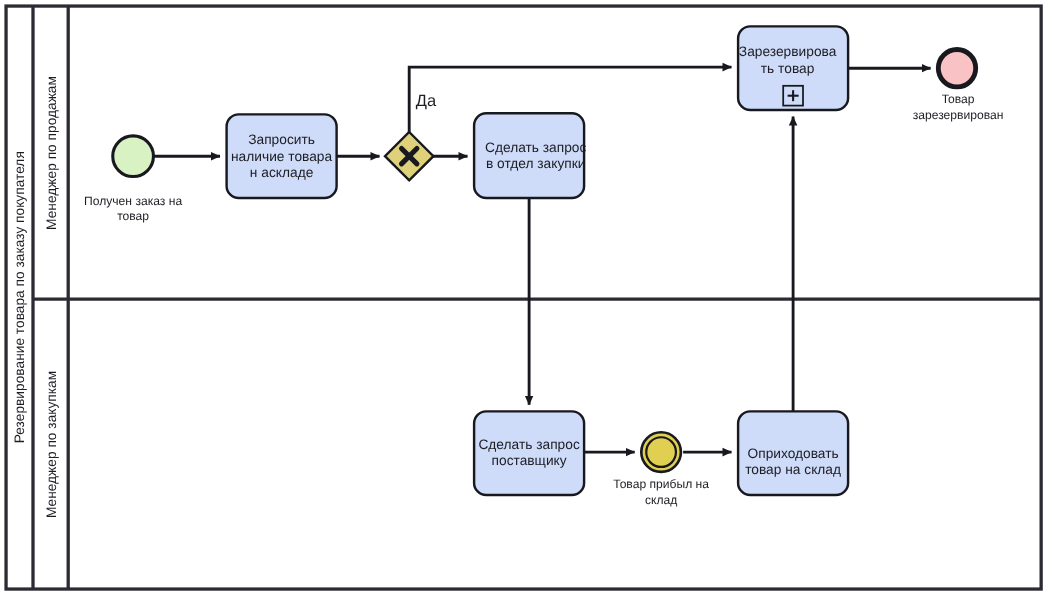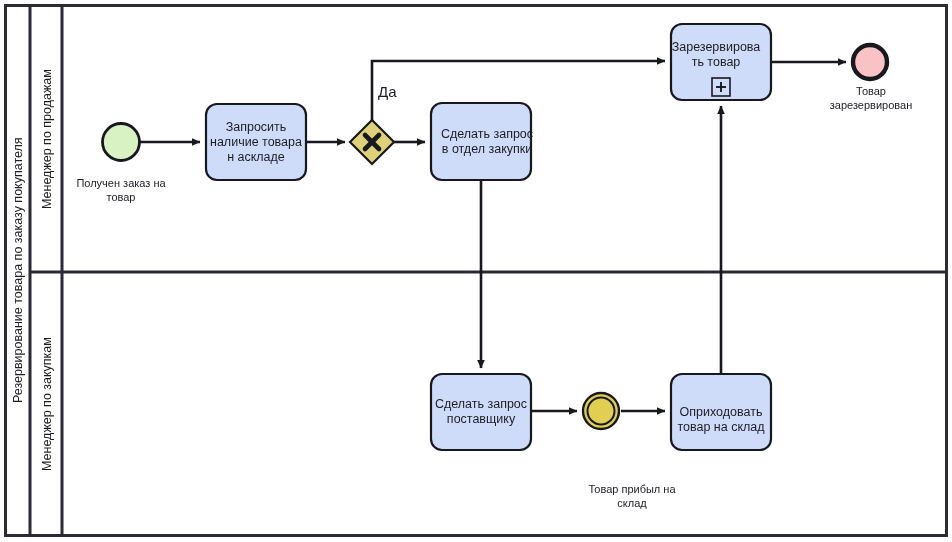--- a/index.html
+++ b/index.html
@@ -178,18 +178,18 @@
   <div class="shape-text" style="left:671px; top:374px; width:100px; height:92px;">Оприходовать
 товар на склад</div>
 
   <div class="ext-label" style="left:61px; top:176px; width:120px;">Получен заказ на
 товар</div>
 
 
   <div class="ext-label" style="left:812px; top:84px; width:118px;">Товар
 зарезервирован</div>
 
-  <div class="ext-label" style="left:572px; top:434px; width:120px;margin-top:48px;">Товар прибыл на
+  <div class="ext-label" style="left:541px; top:434px; width:120px;">Товар прибыл на
 склад</div>
 
   <div class="flow-label" style="left:378px; top:85px;">Да</div>
 
 </div>
 
 </body></html>

